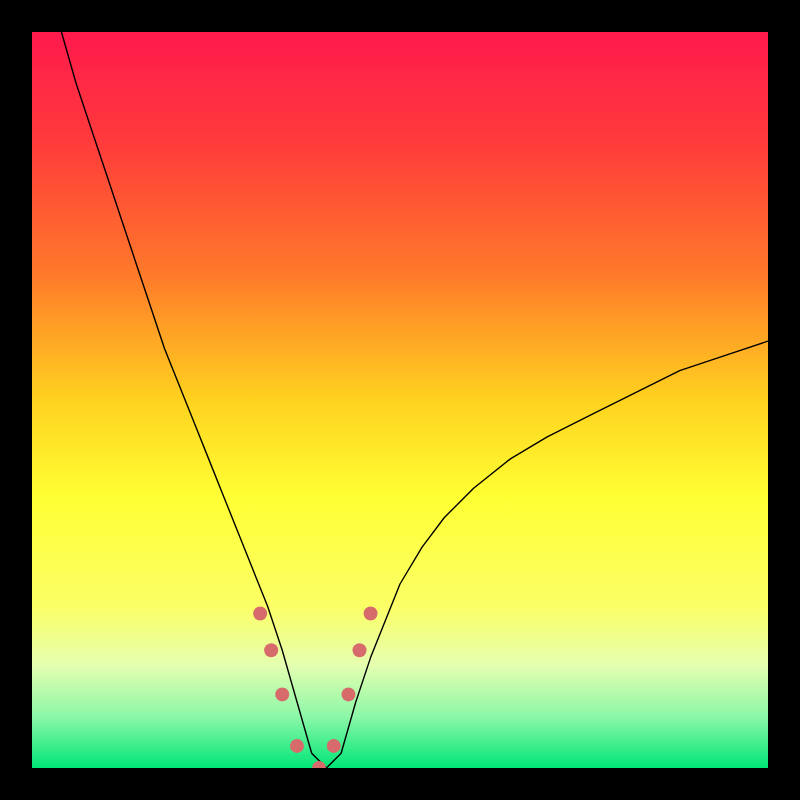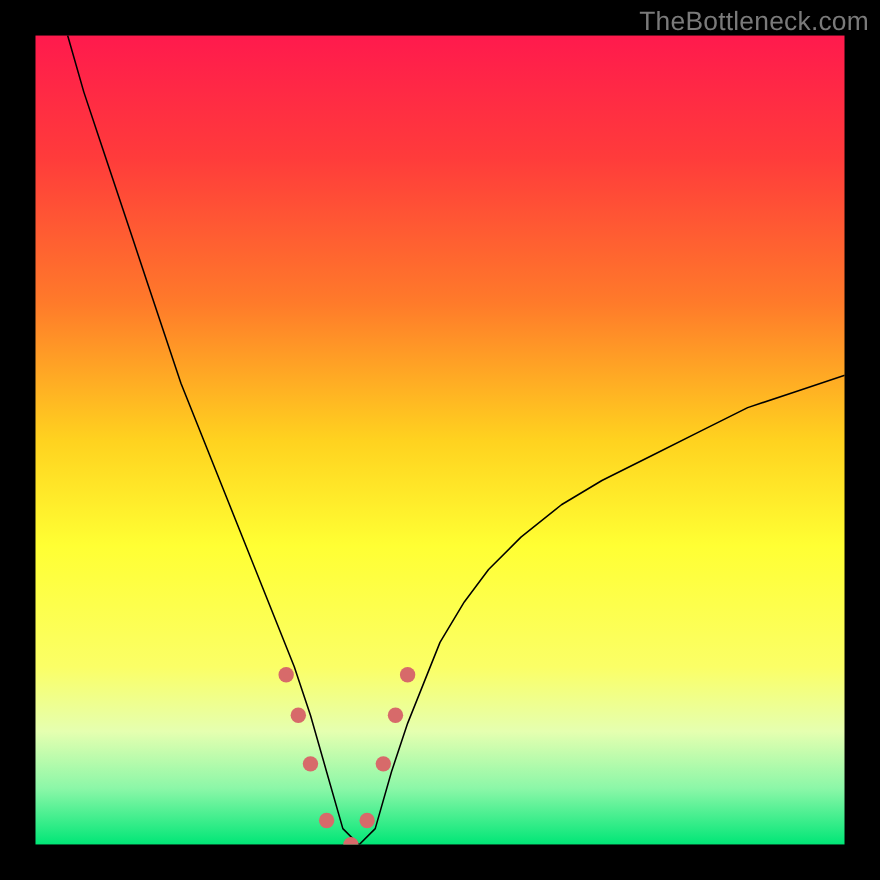--- a/index.html
+++ b/index.html
@@ -41,21 +41,20 @@
     left: 0;
     top: 0;
     width: 736px;
     height: 736px;
   }
 </style>
 </head>
 <body>
 
 <div class="frame">
-  <div class="watermark">TheBottleneck.com</div>
   <div class="plot">
     <svg id="chart-svg" viewBox="0 0 736 736" preserveAspectRatio="none">
         <defs>
           <linearGradient id="bg-grad" x1="0" y1="0" x2="0" y2="1">
             <stop offset="0%" stop-color="#ff1a4d"></stop>
             <stop offset="15%" stop-color="#ff3b3b"></stop>
             <stop offset="33%" stop-color="#ff7a2a"></stop>
             <stop offset="50%" stop-color="#ffd21f"></stop>
             <stop offset="63%" stop-color="#ffff33"></stop>
             <stop offset="78%" stop-color="#fbff66"></stop>

